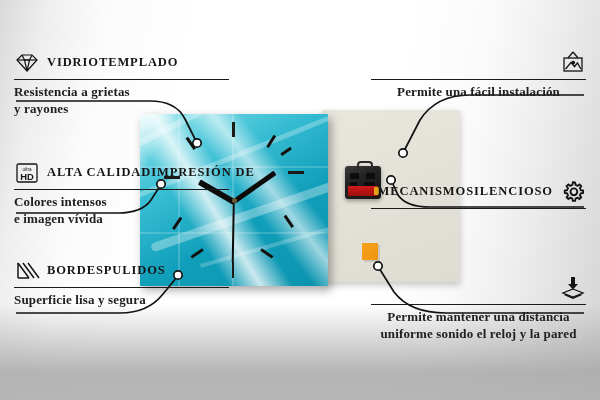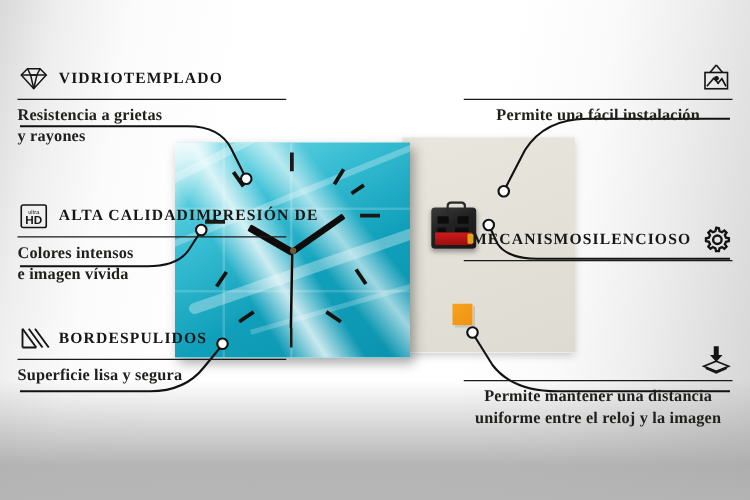--- a/index.html
+++ b/index.html
@@ -283,17 +283,17 @@
           <path d="M11 2 L15 2 L15 9 L18 9 L13 14.5 L8 9 L11 9 Z" fill="#141414" stroke="none"></path>
           <path d="M13 14 L23 18 L13 22 L3 18 Z"></path>
           <path d="M4.6 19.6 L13 23.2 L21.4 19.6"></path>
             </g>
           </svg>
       </span>
     </div>
     <div class="rule"></div>
     <div class="desc">
       <div>Permite mantener una distancia</div>
-      <div>uniforme entre el reloj y la imagen</div>
+      <div>uniforme sonido el reloj y la pared</div>
     </div>
   </div>
 
 </div>
 
 </body></html>

